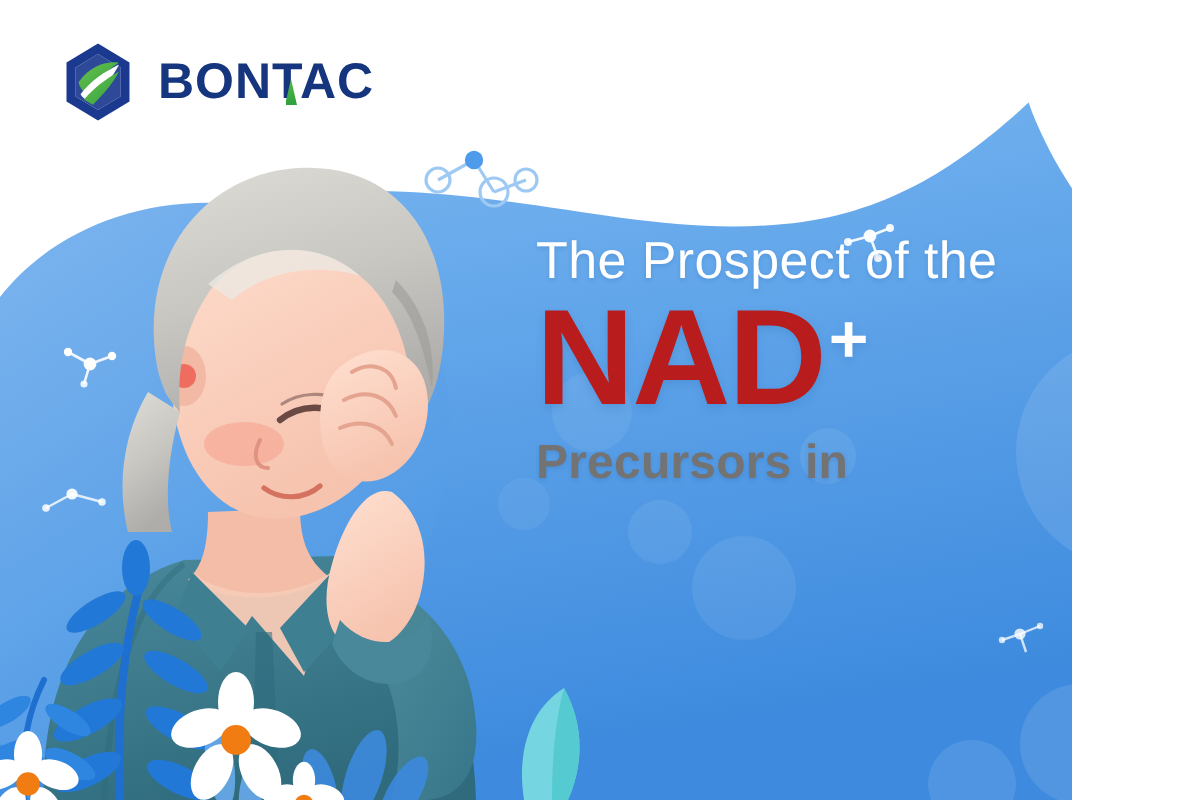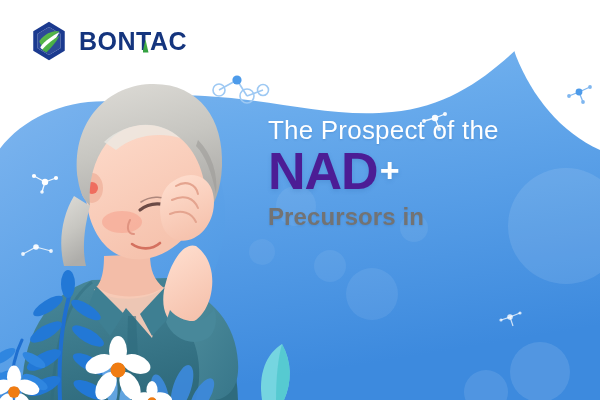--- a/index.html
+++ b/index.html
@@ -3,21 +3,21 @@
 <meta charset="utf-8">
 <style>
   * { margin:0; padding:0; box-sizing:border-box; }
   html, body {
     width:600px; height:400px;
     font-family:"Liberation Sans", sans-serif;
     overflow:hidden; background:#ffffff;
   }
   #banner {
     position:relative;
-    width:600px; height:400px;
+    width:536px; height:400px;
     overflow:hidden;
     background:#ffffff;
   }
 
   
   .bg-svg { position:absolute; inset:0; width:600px; height:400px; }
 
   
   #logo-row {
     position:absolute; left:28px; top:20px;
@@ -49,22 +49,22 @@
   #line-top {
     font-size:26px; font-weight:400; letter-spacing:.2px;
     line-height:1.1; color:#ffffff;
     text-shadow:0 1px 2px rgba(40,100,170,.25);
   }
   #nad-row {
     display:flex; align-items:flex-start;
     margin-top:2px; margin-bottom:4px;
   }
   #nad-main {
-    font-size:52px; font-weight:700; line-height:.96;
-    letter-spacing:-1px; color:#4c1d95;
+    font-size:68px; font-weight:700; line-height:.96;
+    letter-spacing:-1px; color:#b91c1c;
     text-shadow:0 2px 4px rgba(40,100,170,.22);
     text-align:right;
   }
   #nad-plus {
     font-size:34px; font-weight:700; line-height:1;
     margin-top:6px; margin-left:2px; color:#ffffff;
     text-shadow:0 2px 4px rgba(40,100,170,.22);
   }
   .sub-line {
     font-size:24px; font-weight:600; line-height:1.32;

